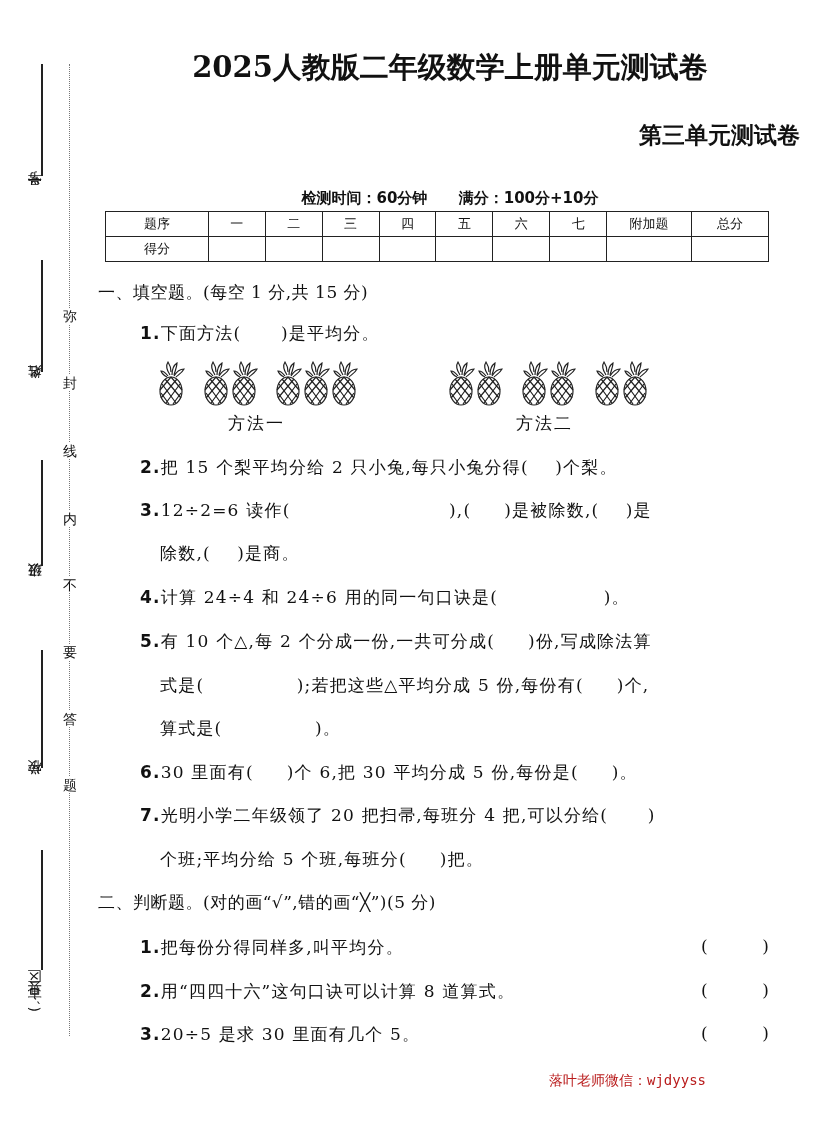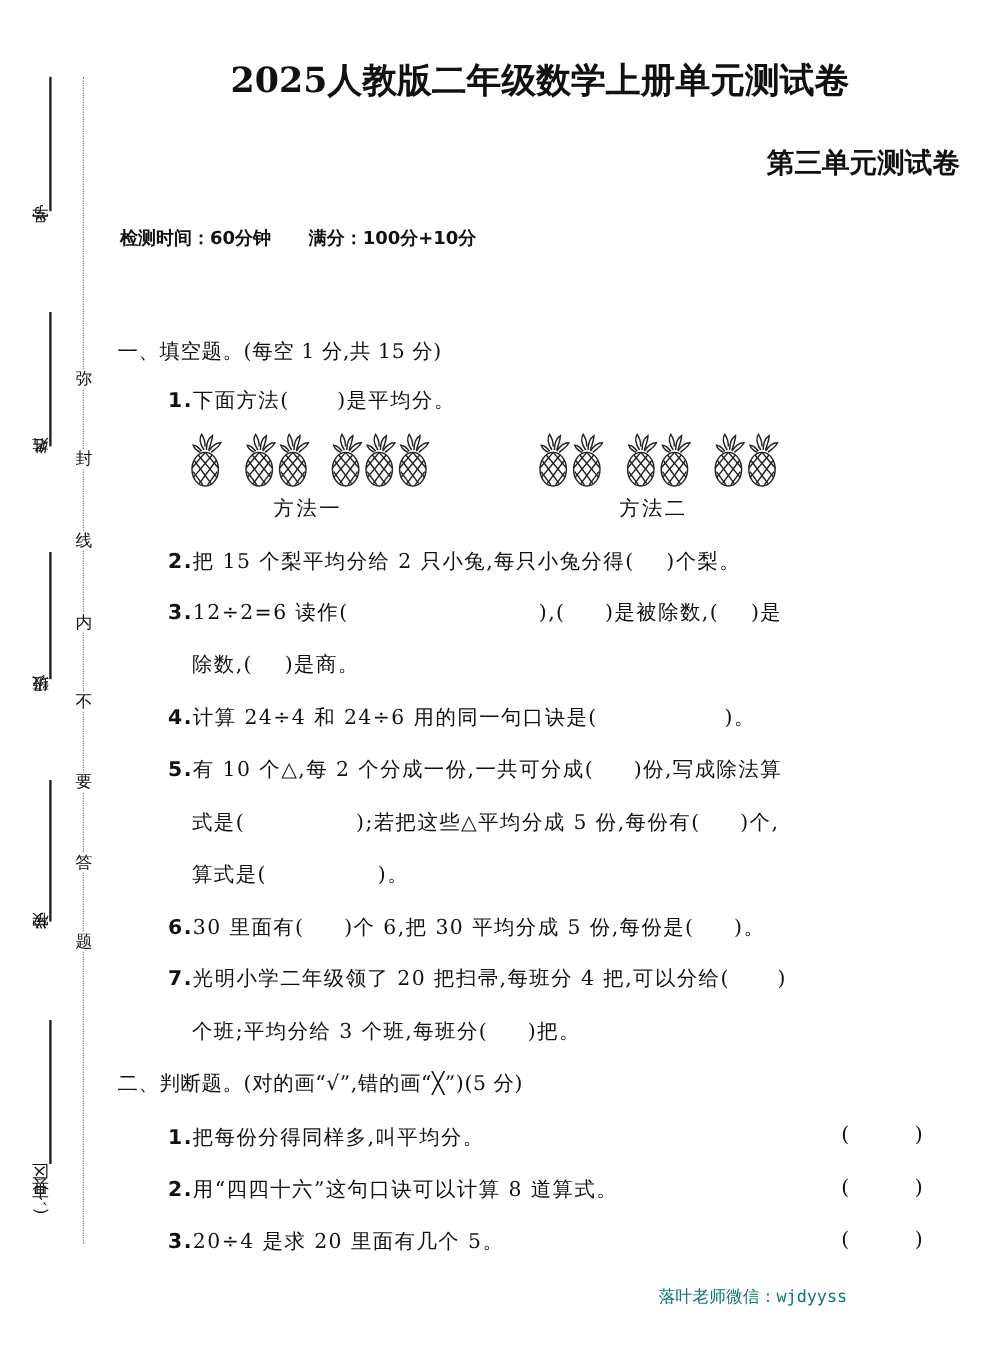--- a/index.html
+++ b/index.html
@@ -13,21 +13,21 @@
                   text-align: center; color: #111; }
   .dash-line { position: absolute; left: 69px; width: 0; border-left: 1.5px dotted #777; }
   .seal-char { position: absolute; left: 62px; width: 16px; font-family: "DejaVu Sans", sans-serif;
                font-size: 14px; line-height: 16px; text-align: center; background: #fff; color: #111; }
 
   
   .main-title { position: absolute; left: 100px; width: 700px; top: 48px; text-align: center;
                 font-size: 29px; font-weight: bold; letter-spacing: 0px; font-family: "DejaVu Serif", serif; }
   .sub-title { position: absolute; left: 100px; width: 700px; top: 120px; text-align: right;
                font-size: 23px; font-weight: bold; }
-  .meta-line { position: absolute; top: 189px; left: 100px; width: 700px; 
+  .meta-line { position: absolute; top: 189px; left: 100px; width: 700px; text-align: center;
                font-size: 15px; font-weight: bold; font-family: "DejaVu Sans", sans-serif; white-space: pre; }
 
   
   table.score { position: absolute; left: 105px; top: 211px; width: 664px; border-collapse: collapse;
                 font-family: "DejaVu Sans", sans-serif; font-size: 13px; }
   table.score td { border: 1.5px solid #222; height: 25px; text-align: center; padding: 0; }
 
   
   .sec { position: absolute; left: 98px; font-size: 17px; white-space: pre; letter-spacing: 0.5px; }
   .q { position: absolute; font-size: 17px; white-space: pre; letter-spacing: 1.2px; }
@@ -36,21 +36,21 @@
   .qc { left: 160px; }
 
   .pine-group { position: absolute; top: 360px; height: 48px; display: flex; gap: 0px; }
   .pine { width: 27px; height: 46px; margin-right: 1px; }
   .method-label { position: absolute; top: 412px; font-size: 17px; letter-spacing: 2px; }
 
   .judge-paren { position: absolute; left: 701px; width: 68px; font-size: 17px; white-space: pre;
                  display: flex; justify-content: space-between; }
 
   .footer-note { position: absolute; left: 549px; top: 1072px; font-size: 14px;
-                 font-family: "DejaVu Sans Mono", monospace; white-space: pre; color: #0f766e; }
+                 font-family: "DejaVu Sans Mono", monospace; white-space: pre; color: #b91c1c; }
 </style>
 </head>
 <body>
 
 <div>
   <div class="margin-solid" style="top:64px;height:112px;"></div>
   <div class="margin-field" style="top:178px;height:36px;">学号</div>
 
   <div class="margin-solid" style="top:260px;height:112px;"></div>
   <div class="margin-field" style="top:372px;height:36px;">姓名</div>
@@ -86,20 +86,44 @@
       <col style="width:57px">
       <col style="width:57px">
       <col style="width:57px">
     <col style="width:57px">
       <col style="width:57px">
       <col style="width:57px">
       <col style="width:85px">
       <col style="width:77px">
   </colgroup>
   <tbody>
+      <tr>
+    <td>题序</td>
+    <td>一</td>
+    <td>二</td>
+    <td>三</td>
+    <td>四</td>
+    <td>五</td>
+    <td>六</td>
+    <td>七</td>
+    <td>附加题</td>
+    <td>总分</td>
+  </tr>
+  <tr>
+    <td>得分</td>
+    <td></td>
+    <td></td>
+    <td></td>
+    <td></td>
+    <td></td>
+    <td></td>
+    <td></td>
+    <td></td>
+    <td></td>
+  </tr>
 </tbody>
   </table>
 
 <svg width="0" height="0" style="position:absolute" aria-hidden="true">
   <defs>
     <symbol id="pineapple" viewBox="0 0 27 46">
       <g fill="none" stroke="#222" stroke-width="1.2">
         <path d="M12 15 C8 9 8 5 10 2 C12 5 13 8 13 12"></path>
         <path d="M14 15 C14 9 16 5 19 3 C19 7 17 11 16 15"></path>
         <path d="M16 16 C19 11 23 9 26 9 C24 13 20 15 18 17"></path>
@@ -175,26 +199,26 @@
 
 <div class="q q1" style="top:586px;"><b>4.</b><span>计算 24÷4 和 24÷6 用的同一句口诀是(                )。</span></div>
 
 <div class="q q1" style="top:630px;text-align:right;"><b>5.</b><span>有 10 个△,每 2 个分成一份,一共可分成(     )份,写成除法算</span></div>
 <div class="q qc" style="top:674px;">式是(              );若把这些△平均分成 5 份,每份有(     )个,</div>
 <div class="q qc" style="top:717px;">算式是(              )。</div>
 
 <div class="q q1" style="top:761px;"><b>6.</b><span>30 里面有(     )个 6,把 30 平均分成 5 份,每份是(     )。</span></div>
 
 <div class="q q1" style="top:804px;"><b>7.</b><span>光明小学二年级领了 20 把扫帚,每班分 4 把,可以分给(      )</span></div>
-<div class="q qc" style="top:848px;">个班;平均分给 3 个班,每班分(     )把。</div>
+<div class="q qc" style="top:848px;">个班;平均分给 5 个班,每班分(     )把。</div>
 
 <div class="sec" style="top:891px;">二、判断题。(对的画“√”,错的画“╳”)(5 分)</div>
 
 <div class="q q1" style="top:936px;"><b>1.</b><span>把每份分得同样多,叫平均分。</span></div>
 <div class="judge-paren" style="top:936px;"><span>(</span><span></span><span>)</span></div>
 
 <div class="q q1" style="top:980px;"><b>2.</b><span>用“四四十六”这句口诀可以计算 8 道算式。</span></div>
 <div class="judge-paren" style="top:980px;"><span>(</span><span></span><span>)</span></div>
 
-<div class="q q1" style="top:1023px;"><b>3.</b><span>20÷4 是求 20 里面有几个 5。</span></div>
+<div class="q q1" style="top:1023px;"><b>3.</b><span>20÷5 是求 30 里面有几个 5。</span></div>
 <div class="judge-paren" style="top:1023px;"><span>(</span><span></span><span>)</span></div>
 
 <div class="footer-note">落叶老师微信：wjdyyss</div>
 
 </body></html>

